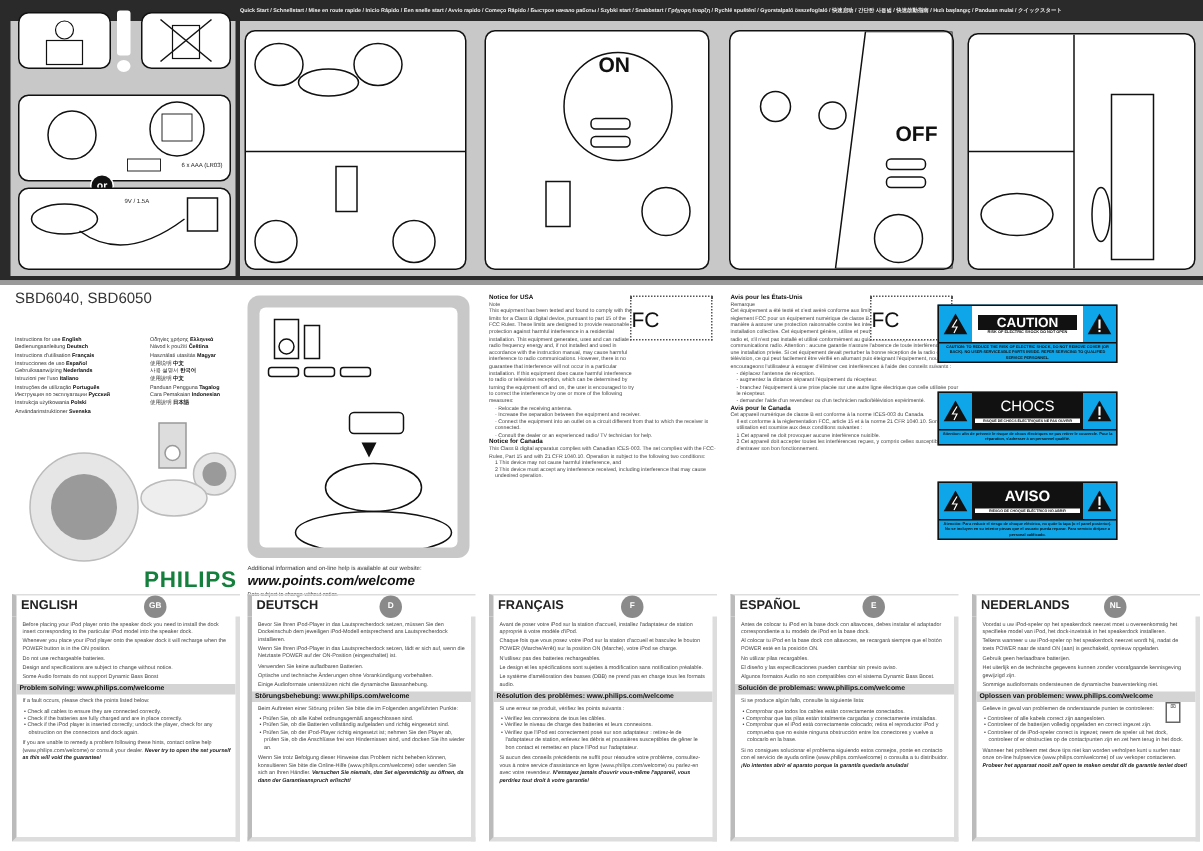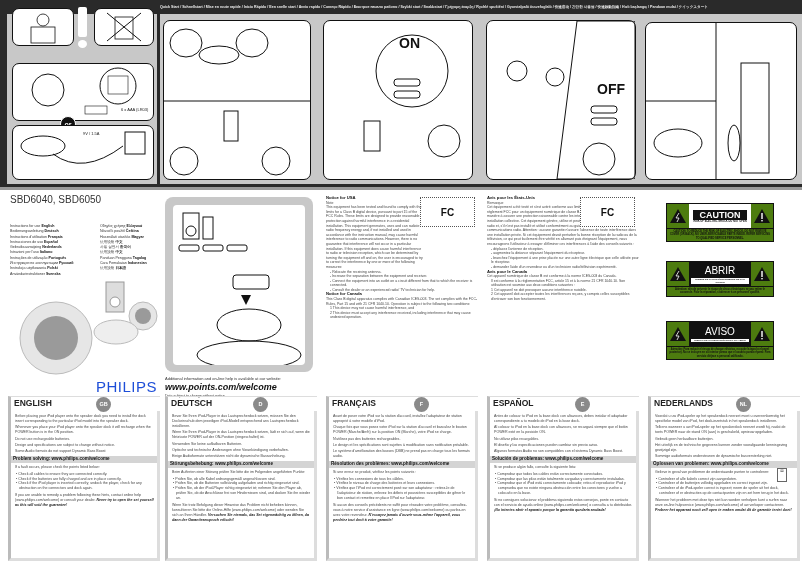--- a/index.html
+++ b/index.html
@@ -17,25 +17,25 @@
 .sep{position:absolute;left:0;top:187px;width:802px;height:3px;background:#9a9a9a}
 .models{position:absolute;left:10px;top:194px;font-size:10px;line-height:12px;color:#333;width:150px}
 .langlist{position:absolute;top:224px;font-size:3.6px;line-height:5.3px;color:#333}
 .langlist b{color:#111}
 .product-img{position:absolute;left:18px;top:280px}
 .insert-box{position:absolute;left:165px;top:197px;width:148px;height:175px;background:#c8c8c8;border-radius:8px}
 .insert-inner{position:absolute;left:173px;top:205px;width:132px;height:160px;background:#fff;border-radius:4px}
 .addl{position:absolute;left:165px;top:376px;font-size:4px;color:#333}
 .url{position:absolute;left:165px;top:382px;font-size:9px;font-weight:bold;font-style:italic;color:#111}
 .datasub{position:absolute;left:165px;top:394px;font-size:3.6px;color:#333}
-.philips{position:absolute;left:96px;top:378px;font-size:15px;font-weight:normal;letter-spacing:0.5px;color:#1d4ed8}
+.philips{position:absolute;left:96px;top:378px;font-size:15px;font-weight:bold;letter-spacing:0.5px;color:#15803d}
 .notice{position:absolute;top:196px;width:152px;font-size:3.5px;line-height:4.6px;color:#444}
 .notice h4{font-size:4.2px;color:#111;margin-bottom:0}
-.fcc{position:absolute;width:55px;height:30px;border:1px dotted #555;font-size:10px;font-weight:bold;text-align:center;line-height:30px;color:#111}
-.warn{position:absolute;left:666px;width:108px;border:1px solid #111;background:#4d7c0f}
+.fcc{position:absolute;width:55px;height:30px;border:1px dotted #555;font-size:14px;font-weight:normal;text-align:left;line-height:30px;color:#111}
+.warn{position:absolute;left:625px;width:120px;border:1px solid #111;background:#0ea5e9}
 .warn .row{display:flex;align-items:center;height:24px}
 .warn .tri{width:22px;height:24px;display:flex;align-items:center;justify-content:center}
 .warn .mid{flex:1;background:#111;color:#fff;text-align:center;font-weight:bold;height:100%;display:flex;flex-direction:column;justify-content:center}
 .warn .foot{border-top:1px solid #111;font-size:2.6px;line-height:3.4px;text-align:center;padding:1px 2px;color:#111;font-weight:bold}
 .lang{position:absolute;top:411px;width:152px;height:150px;border-left:3px solid #bbb;border-bottom:3px solid #ddd;border-right:3px solid #ddd}
 .lang-badge{position:absolute;top:-16px;width:15px;height:15px;border-radius:50%;background:#8a8a8a;color:#fff;font-size:5.5px;font-weight:bold;text-align:center;line-height:15px}
 .lang-body{position:absolute;left:4px;top:3px;right:3px;font-size:3.6px;line-height:4.9px;color:#444}
 .lang-body p{margin-bottom:1.5px}
 .lang-ps{background:#d4d4d4;font-size:4.6px;font-weight:bold;color:#111;padding:1px 2px;margin:2px -3px 2px -4px}
 .lang-warn{font-weight:bold;font-style:italic;color:#222}
@@ -247,21 +247,21 @@
 </div>
 <div class="warn" style="top:261px">
   <div class="row">
     <div class="tri">
         <svg width="16" height="14">
           <polygon points="8,0 16,14 0,14" fill="#111"></polygon>
           <path d="M9 4 L6 9 L9 9 L7 13" stroke="#fff" fill="none" stroke-width="0.8"></path>
         </svg>
       </div>
     <div class="mid">
-        <div style="font-size:10px;font-weight:normal">ABRIR</div>
+        <div style="font-size:10px;font-weight:normal">CHOCS</div>
         <div style="font-size:2.4px;background:#fff;color:#111;margin:2px 2px 0">RISQUE DE CHOCS ÉLECTRIQUES NE PAS OUVRIR</div>
       </div>
     <div class="tri">
         <svg width="16" height="14">
           <polygon points="8,0 16,14 0,14" fill="#111"></polygon>
           <rect x="7.3" y="4" width="1.4" height="6" fill="#fff"></rect>
           <rect x="7.3" y="11" width="1.4" height="1.4" fill="#fff"></rect>
         </svg>
       </div>
   </div>
@@ -269,21 +269,21 @@
 </div>
 <div class="warn" style="top:321px">
   <div class="row">
     <div class="tri">
         <svg width="16" height="14">
           <polygon points="8,0 16,14 0,14" fill="#111"></polygon>
           <path d="M9 4 L6 9 L9 9 L7 13" stroke="#fff" fill="none" stroke-width="0.8"></path>
         </svg>
       </div>
     <div class="mid">
-        <div style="font-size:10px;font-weight:normal">AVISO</div>
+        <div style="font-size:10px;font-weight:bold">AVISO</div>
         <div style="font-size:2.4px;background:#fff;color:#111;margin:2px 2px 0">RIESGO DE CHOQUE ELÉCTRICO NO ABRIR</div>
       </div>
     <div class="tri">
         <svg width="16" height="14">
           <polygon points="8,0 16,14 0,14" fill="#111"></polygon>
           <rect x="7.3" y="4" width="1.4" height="6" fill="#fff"></rect>
           <rect x="7.3" y="11" width="1.4" height="1.4" fill="#fff"></rect>
         </svg>
       </div>
   </div>

